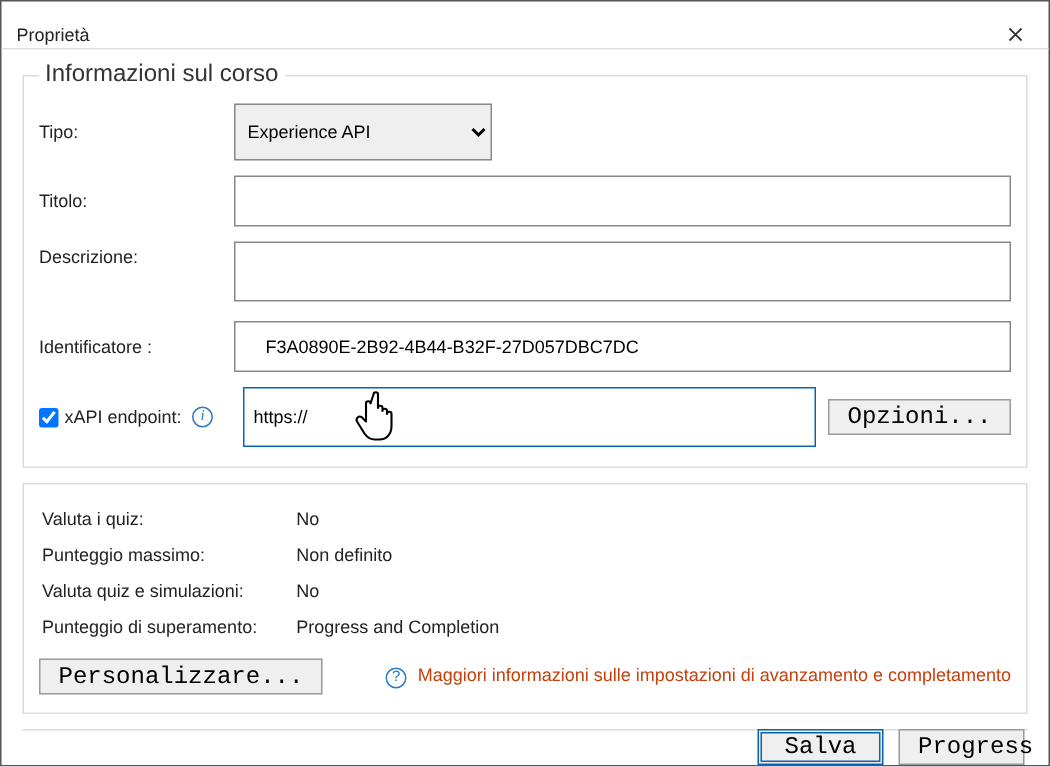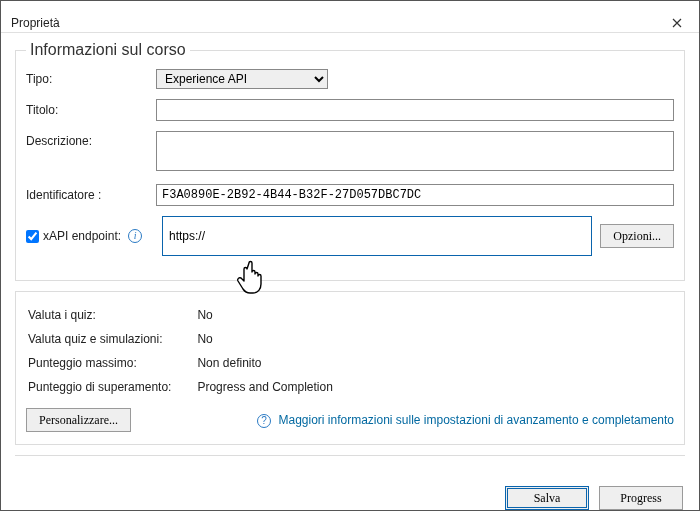--- a/index.html
+++ b/index.html
@@ -55,33 +55,33 @@
     margin-bottom: 10px;
   }
   .row .lbl {
     width: 130px;
     flex: 0 0 130px;
     font-size: 12px;
   }
   .row .ctl { flex: 1; }
   select.combo {
     width: 172px;
-    height: 20px;
+    height: 38px;
     border: 1px solid #888;
     background: #efefef;
     font-family: inherit;
     font-size: 12px;
     padding: 0 4px;
   }
   input.text {
     width: 100%;
-    height: 22px;
+    height: 34px;
     border: 1px solid #888;
-    padding: 0 5px;
-    font-family: Liberation Mono, monospace;
+    padding: 0 20px;
+    font-family: Liberation Sans, sans-serif;
     font-size: 12px;
   }
   textarea.text {
     width: 100%;
     height: 40px;
     border: 1px solid #888;
     padding: 2px 5px;
     font-family: inherit;
     font-size: 12px;
     resize: none;
@@ -115,32 +115,32 @@
     padding: 0 6px;
     font-family: inherit;
     font-size: 12px;
     outline: none;
     margin: 0 8px 0 6px;
   }
   .btn {
     height: 24px;
     border: 1px solid #9a9a9a;
     background: #efefef;
-    font-family: Liberation Serif, serif;
-    font-size: 12px;
+    font-family: Liberation Mono, monospace;
+    font-size: 16px;
     padding: 0 12px;
     cursor: pointer;
   }
   .progress-table {
     font-size: 12px;
   }
   .progress-table td { padding: 4px 10px 4px 0; }
   .progress-table td.val { padding-left: 14px; }
   .link {
-    color: #0369a1;
+    color: #c2410c;
     cursor: pointer;
   }
   .qmark {
     display: inline-flex;
     width: 14px; height: 14px;
     border: 1px solid #2a7ac4;
     border-radius: 50%;
     color: #2a7ac4;
     font-size: 10px;
     align-items: center; justify-content: center;
@@ -222,46 +222,46 @@
         </div>
       </div>
 
       <div class="row">
         <div class="lbl">Identificatore :</div>
         <div class="ctl">
           <input type="text" class="text" value="F3A0890E-2B92-4B44-B32F-27D057DBC7DC" style="">
         </div>
       </div>
 
-      <div class="row" style="margin-bottom:12px">
+      <div class="row" style="margin-bottom:1px">
         <div class="lbl chk-row" style="width:130px;flex:0 0 130px;">
           <input type="checkbox" checked="" style="">
           <span>xAPI endpoint:</span>
           <span class="info-icon">i</span>
         </div>
         <input type="text" class="xapi-input" value="https://" style="">
         <button class="btn">Opzioni...</button>
       </div>
     </fieldset>
 
     <fieldset>
 
       <table class="progress-table">
         <tbody>
             <tr>
           <td>Valuta i quiz:</td>
           <td class="val">No</td>
         </tr>
         <tr>
+          <td>Punteggio massimo:</td>
+          <td class="val">Non definito</td>
+        </tr>
+        <tr>
           <td>Valuta quiz e simulazioni:</td>
           <td class="val">No</td>
-        </tr>
-        <tr>
-          <td>Punteggio massimo:</td>
-          <td class="val">Non definito</td>
         </tr>
         <tr>
           <td>Punteggio di superamento:</td>
           <td class="val">Progress and Completion</td>
         </tr>
       </tbody>
         </table>
 
       <div class="info-link-row">
         <button class="btn">Personalizzare...</button>

